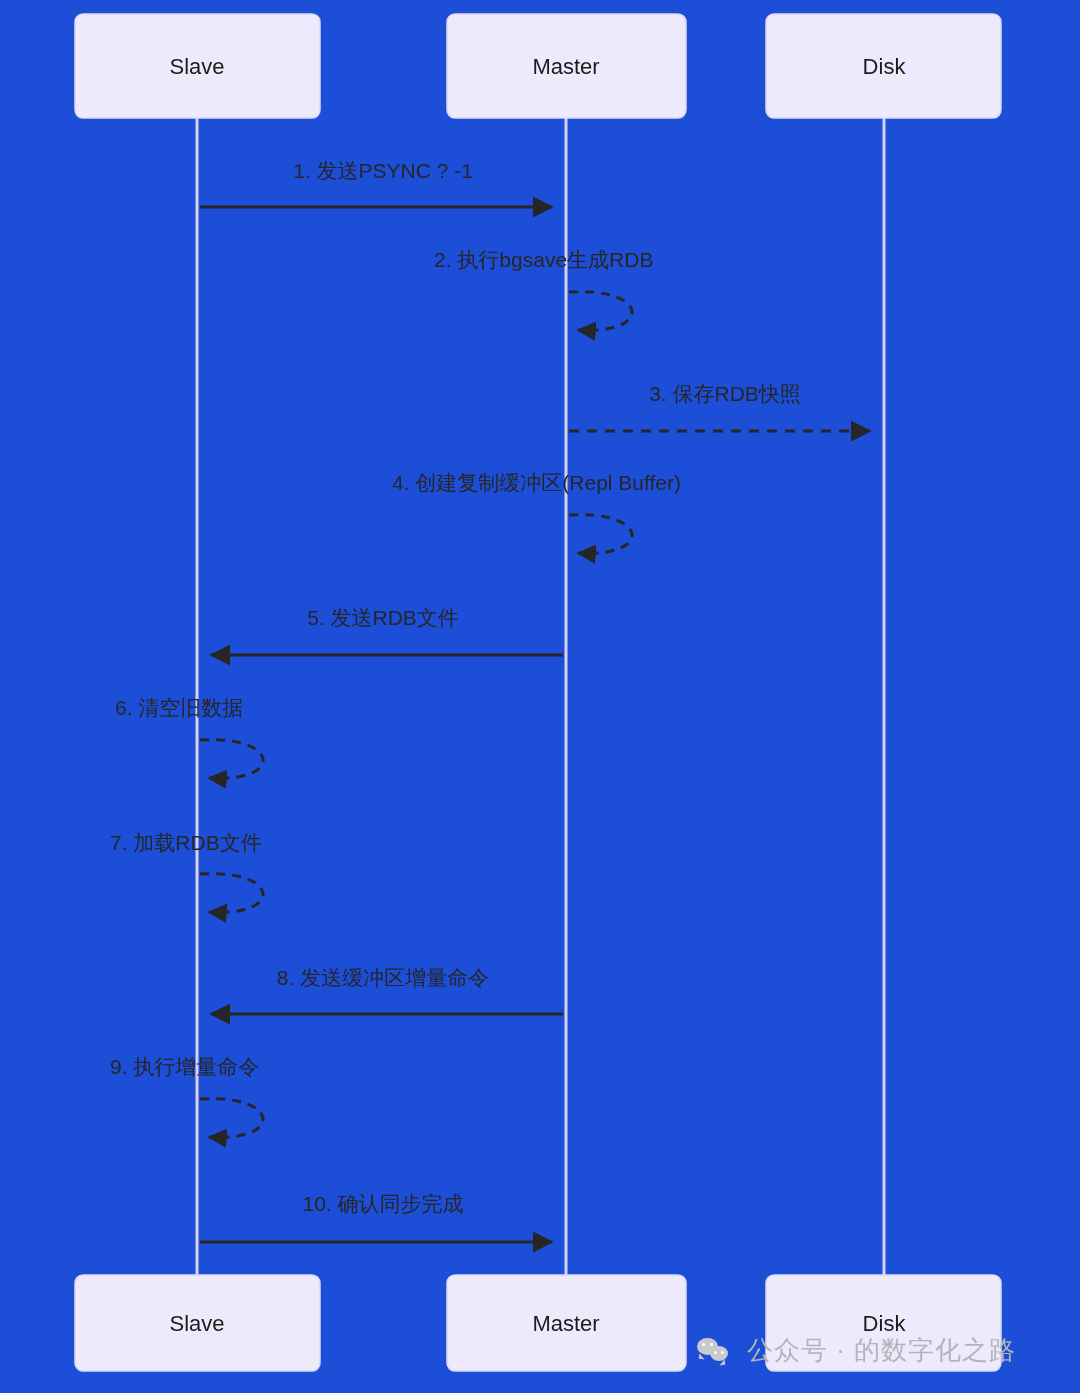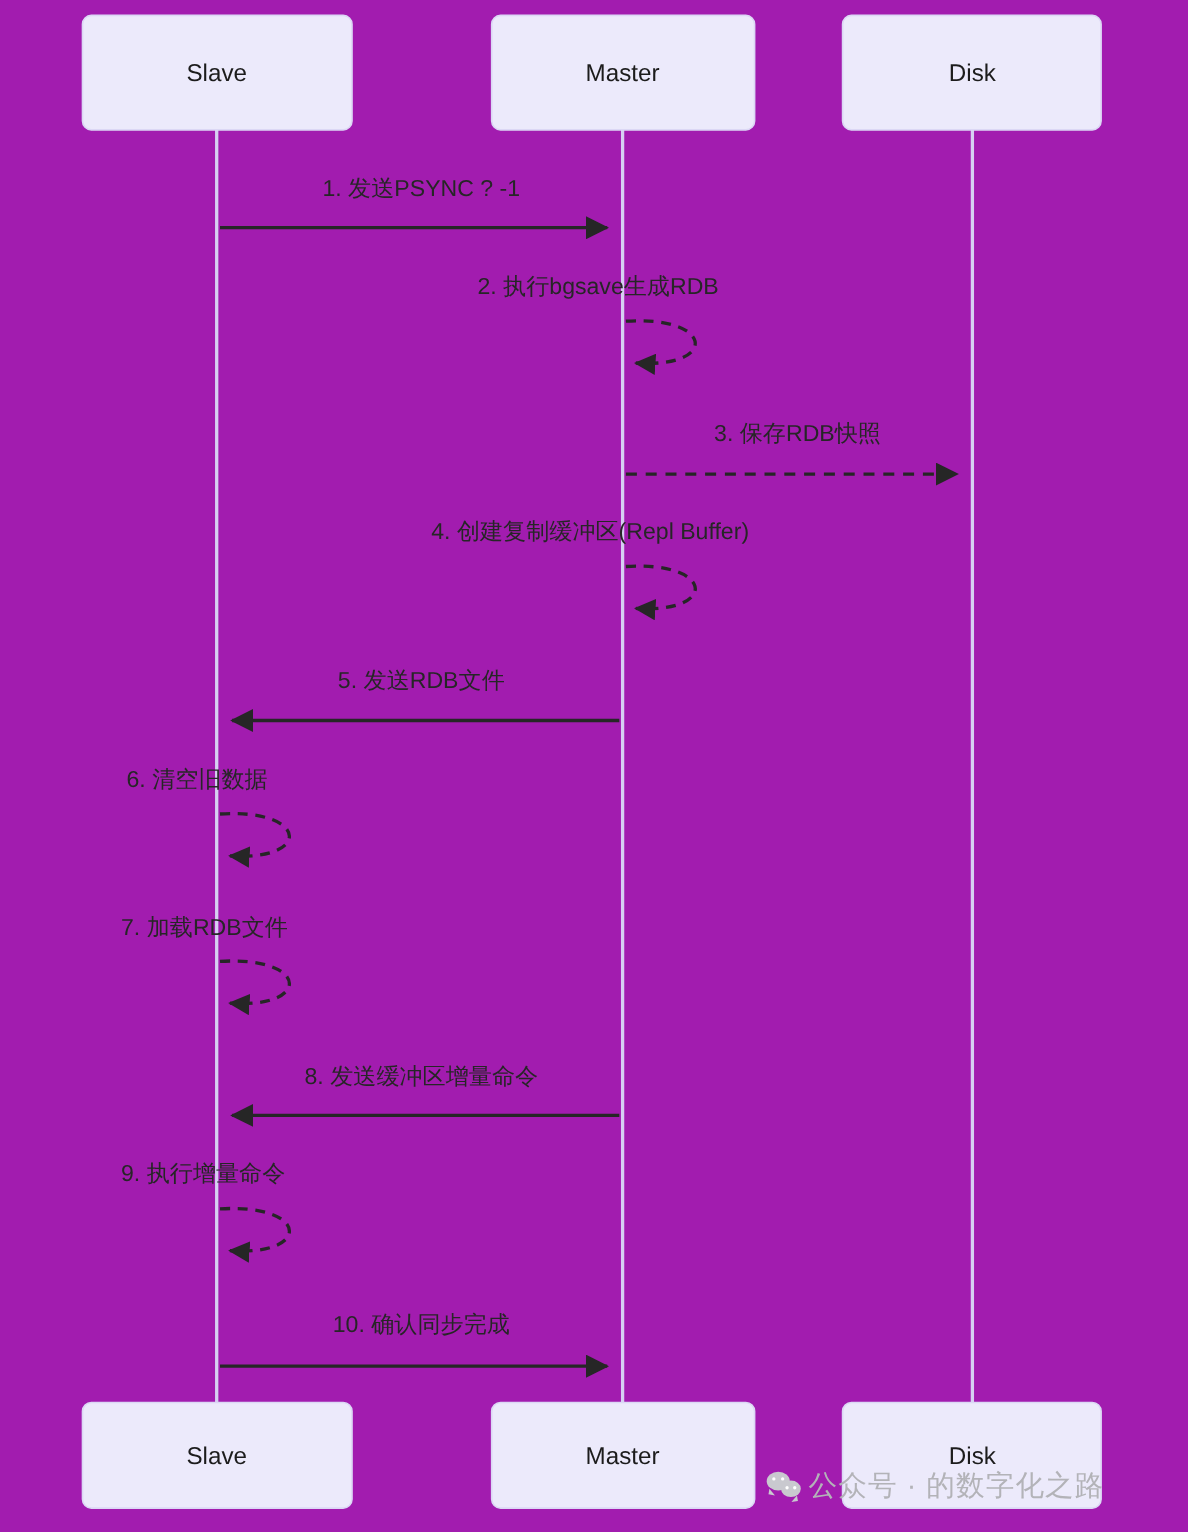--- a/index.html
+++ b/index.html
@@ -8,21 +8,21 @@
     padding: 0;
     background: #ffffff;
   }
   body {
     font-family: "Liberation Sans", "DejaVu Sans", sans-serif;
   }
   #diagram-root {
     position: relative;
     width: 1080px;
     height: 1393px;
-    background: #a21caf;
+    background: #1d4ed8;
     overflow: hidden;
   }
   #seq-svg {
     position: absolute;
     top: 0;
     left: 0;
     width: 1080px;
     height: 1393px;
     display: block;
   }
@@ -66,21 +66,21 @@
     dominant-baseline: alphabetic;
   }
   .msg-label.center { text-anchor: middle; }
   .msg-label.start  { text-anchor: start; }
 
   
   #watermark {
     position: absolute;
     display: flex;
     align-items: center;
-    gap: 4px;
+    gap: 16px;
     left: 697px;
     top: 1333px;
     pointer-events: none;
     user-select: none;
   }
   #watermark .wm-text {
     font-family: "Liberation Sans", "DejaVu Sans", sans-serif;
     font-size: 26px;
     color: #b3b3b8;
     letter-spacing: 1px;

